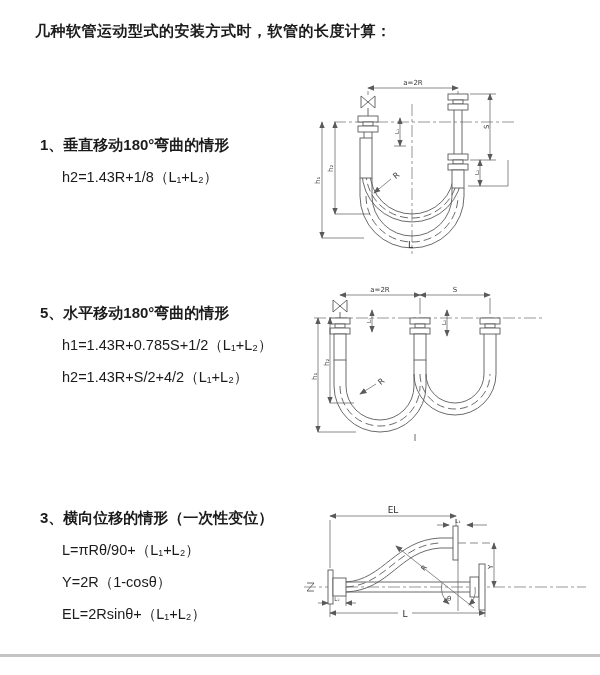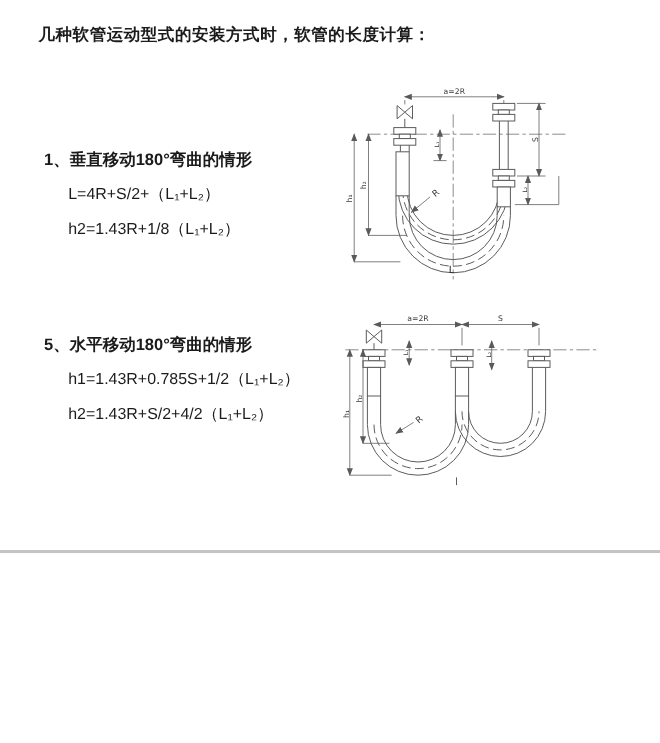--- a/index.html
+++ b/index.html
@@ -1,17 +1,17 @@
 <!DOCTYPE html>
 <html><head>
 <meta charset="utf-8">
 <style>
   html,body{margin:0;padding:0;background:#fff;}
   .page{
-    position:relative;width:600px;height:503px;background:#ffffff;
+    position:relative;width:600px;height:657px;background:#ffffff;
     font-family:"Liberation Sans",sans-serif;color:#1b1b1b;overflow:hidden;
     border-bottom:3px solid #c4c4c4;box-sizing:border-box;
   }
   .title{position:absolute;left:35px;top:22px;font-size:15px;font-weight:600;letter-spacing:.5px;white-space:nowrap;}
   .section{position:absolute;left:40px;}
   .sec1{top:102px;margin-top:34px;} .sec2{top:304px;} .sec3{top:509px;}
   .heading{font-size:15px;font-weight:600;margin-bottom:6px;white-space:nowrap;}
   .formula{font-size:14.5px;height:32px;line-height:32px;padding-left:22px;white-space:nowrap;}
   .diagram{position:absolute;}
   .d1{left:306px;top:74px;} .d2{left:306px;top:286px;} .d3{left:298px;top:498px;}
@@ -28,30 +28,35 @@
 </style>
 </head>
 <body>
 
 <div class="page">
 
   <div class="title">几种软管运动型式的安装方式时，软管的长度计算：</div>
 
   <div class="section sec1">
     <div class="heading">1、垂直移动180°弯曲的情形</div>
-    <div class="formula">L=4R+S/2+（L₁+L₂）</div>
     <div class="formula">h2=1.43R+1/8（L₁+L₂）</div>
   </div>
 
   <div class="section sec2">
     <div class="heading">5、水平移动180°弯曲的情形</div>
     <div class="formula">h1=1.43R+0.785S+1/2（L₁+L₂）</div>
     <div class="formula">h2=1.43R+S/2+4/2（L₁+L₂）</div>
   </div>
 
+  <div class="section sec3">
+    <div class="heading">3、横向位移的情形（一次性变位）</div>
+    <div class="formula">L=πRθ/90+（L₁+L₂）</div>
+    <div class="formula">Y=2R（1-cosθ）</div>
+    <div class="formula">EL=2Rsinθ+（L₁+L₂）</div>
+  </div>
 
   <div class="diagram d1">
     <svg width="270" height="185" viewBox="0 0 270 185">
       <defs>
         <marker id="ar1" viewBox="0 0 10 10" refX="8" refY="5" markerWidth="8" markerHeight="8" orient="auto-start-reverse" markerUnits="userSpaceOnUse">
             <path d="M0,1.5 L9,5 L0,8.5 z" fill="#5a5a5a"></path>
           </marker>
         <pattern id="hb1" width="5" height="5" patternUnits="userSpaceOnUse">
             <path d="M0,5 L5,0 M0,0 L5,5" stroke="#8a8a8a" stroke-width=".6"></path>
           </pattern>

